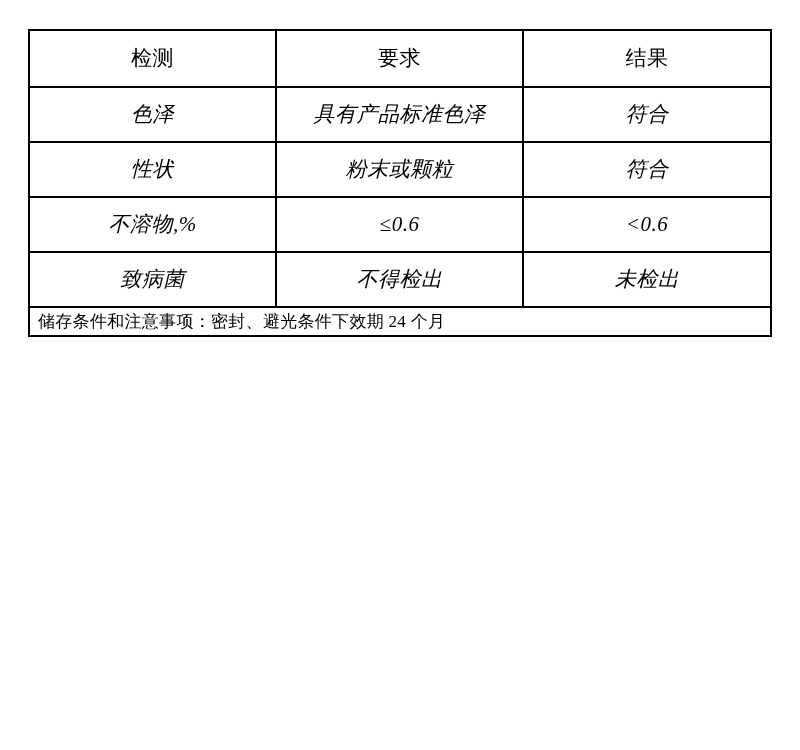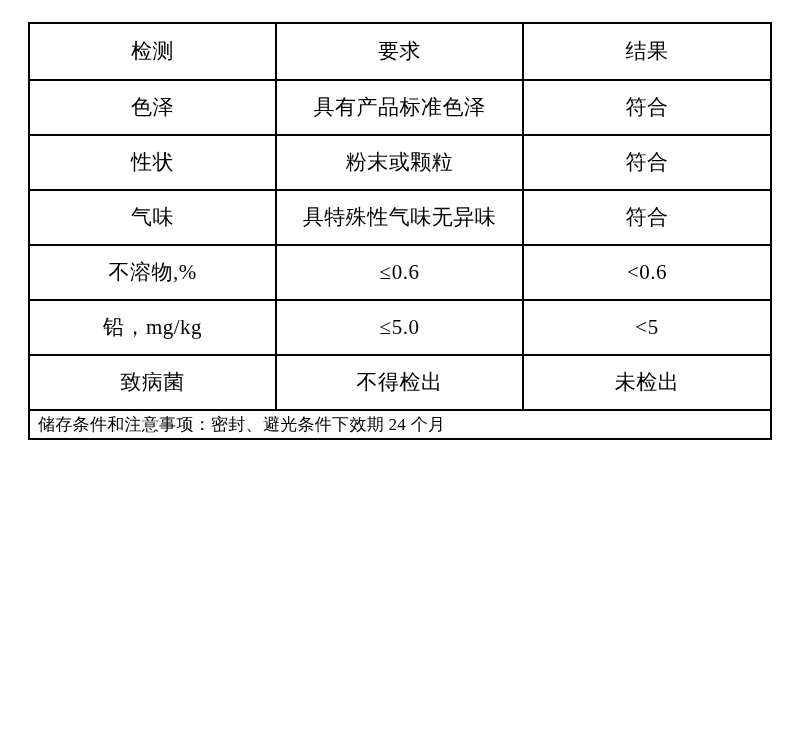--- a/index.html
+++ b/index.html
@@ -8,41 +8,41 @@
     height: 750px;
     background: #ffffff;
     color: #000000;
     font-family: "Liberation Serif", "DejaVu Serif", serif;
     overflow: hidden;
     position: relative;
   }
   .report-table {
     position: absolute;
     left: 28px;
-    top: 22px;
+    top: 29px;
     width: 742px;
     border-collapse: collapse;
     table-layout: fixed;
     background: #ffffff;
   }
   .report-table col.c1 { width: 247px; }
   .report-table col.c2 { width: 247px; }
   .report-table col.c3 { width: 248px; }
   .report-table th,
   .report-table td {
     border: 2px solid #000000;
     text-align: center;
     vertical-align: middle;
     font-size: 21px;
     font-weight: normal;
     line-height: 1;
     letter-spacing: 0.5px;
   }
   .report-table thead tr { height: 57px; }
-  .report-table tbody tr { height: 55px; }
+  .report-table tbody tr { height: 55px; font-style: italic; }
   .report-table tfoot tr { height: 29px; margin-top: 8px; }
   .report-table .footer-cell {
     text-align: left;
     font-size: 17px;
     padding-left: 8px;
     letter-spacing: 0.3px;
   }
 </style>
 </head>
 <body>
@@ -66,40 +66,30 @@
     <td>具有产品标准色泽</td>
     <td>符合</td>
   </tr>
 
   <tr>
     <td>性状</td>
     <td>粉末或颗粒</td>
     <td>符合</td>
   </tr>
 
-  <tr>
-    <td>气味</td>
-    <td>具特殊性气味无异味</td>
-    <td>符合</td>
-  </tr>
 
 
 
   <tr>
     <td>不溶物,%</td>
     <td>≤0.6</td>
     <td>&lt;0.6</td>
   </tr>
 
 
-  <tr>
-    <td>铅，mg/kg</td>
-    <td>≤5.0</td>
-    <td>&lt;5</td>
-  </tr>
 
 
 
   <tr>
     <td>致病菌</td>
     <td>不得检出</td>
     <td>未检出</td>
   </tr>
 </tbody>
   <tfoot>

